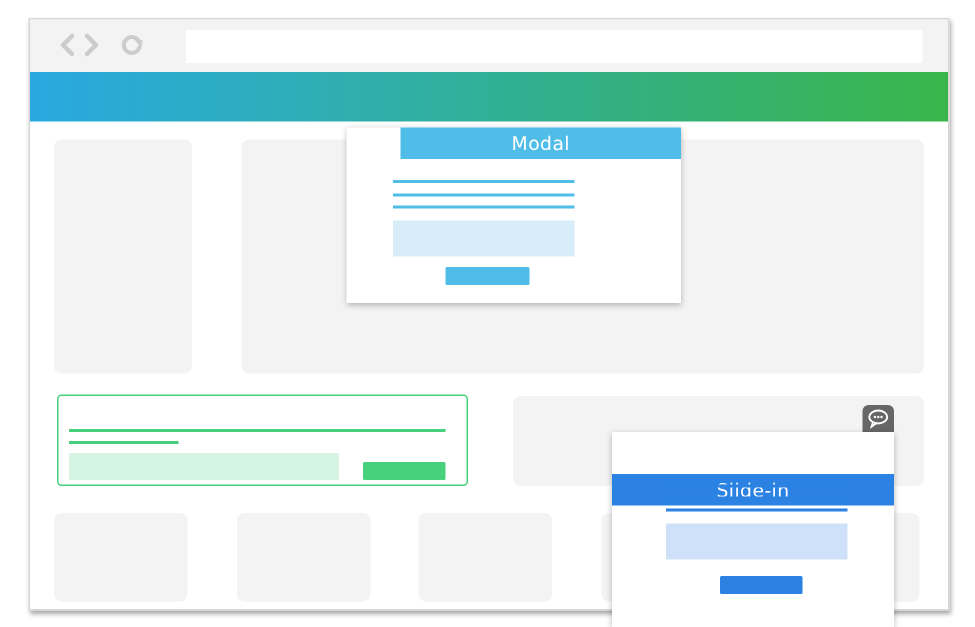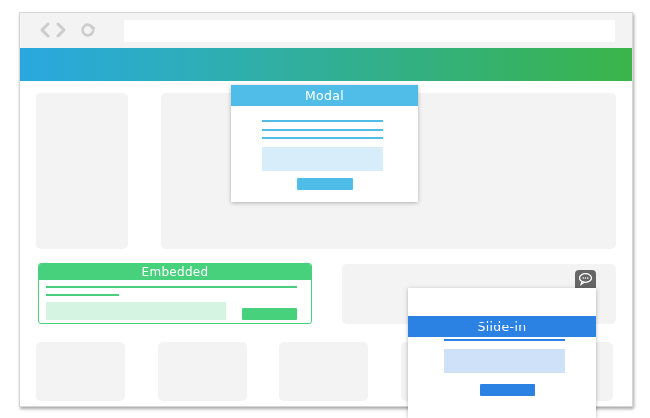--- a/index.html
+++ b/index.html
@@ -45,20 +45,21 @@
       border-radius: 5px;
     }
 
     
     .modal {
       position: absolute;
       left: 231px; top: 85px;
       width: 187px; height: 117px;
       background: #fff;
       box-shadow: 0 1px 4px rgba(0,0,0,0.28);
+      padding-left: 36px;
     }
     .modal .hdr {
       height: 21px; background: #4fbde8;
       color: #fff; font-size: 12.5px; line-height: 21px;
       text-align: center; letter-spacing: 0.3px;
     }
     .line { position: absolute; height: 2px; }
     .modal .line { background: #4fbde8; left: 31px; width: 121px; }
     .modal .fld { position: absolute; left: 31px; top: 62px; width: 121px; height: 24px; background: #d7eefa; }
     .modal .btn { position: absolute; left: 66px; top: 93px; width: 56px; height: 12px; background: #4fbde8; border-radius: 1px; }
@@ -140,21 +141,20 @@
   <div class="modal">
     <div class="hdr">Modal</div>
     <div class="line" style="top:35px"></div>
     <div class="line" style="top:44px"></div>
     <div class="line" style="top:52px"></div>
     <div class="fld"></div>
     <div class="btn"></div>
   </div>
 
   <div class="embedded">
-    <div class="hdr">Embedded</div>
     <div class="line" style="left:7px;top:22px;width:251px"></div>
     <div class="line" style="left:7px;top:30px;width:73px"></div>
     <div class="fld"></div>
     <div class="btn"></div>
   </div>
 
   <div class="chat-tab">
     <svg width="21" height="19" viewBox="0 0 21 19">
       <ellipse cx="10.5" cy="8" rx="6" ry="4.3" fill="none" stroke="#ffffff" stroke-width="1.3"></ellipse>
       <path d="M7 11.5 L6 14.5 L9.5 12" fill="none" stroke="#ffffff" stroke-width="1.2"></path>

